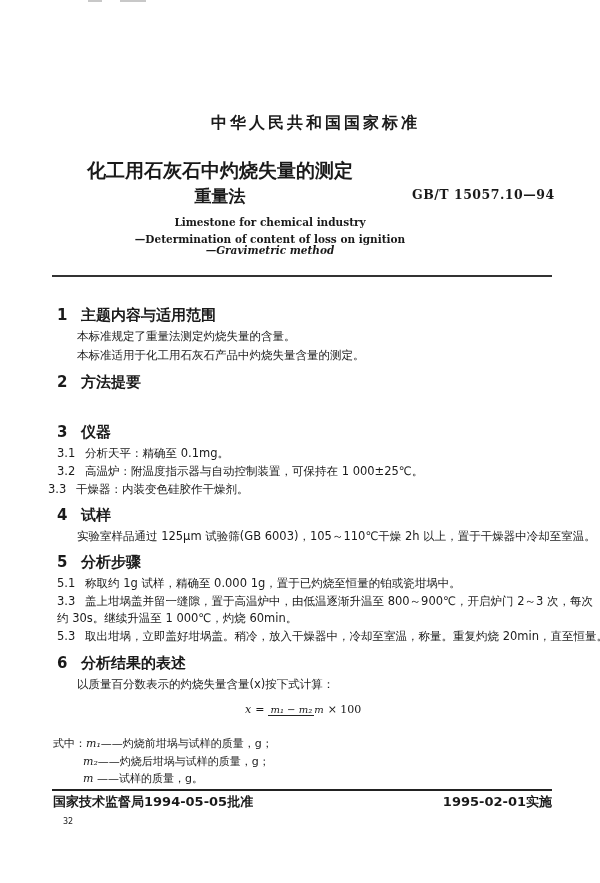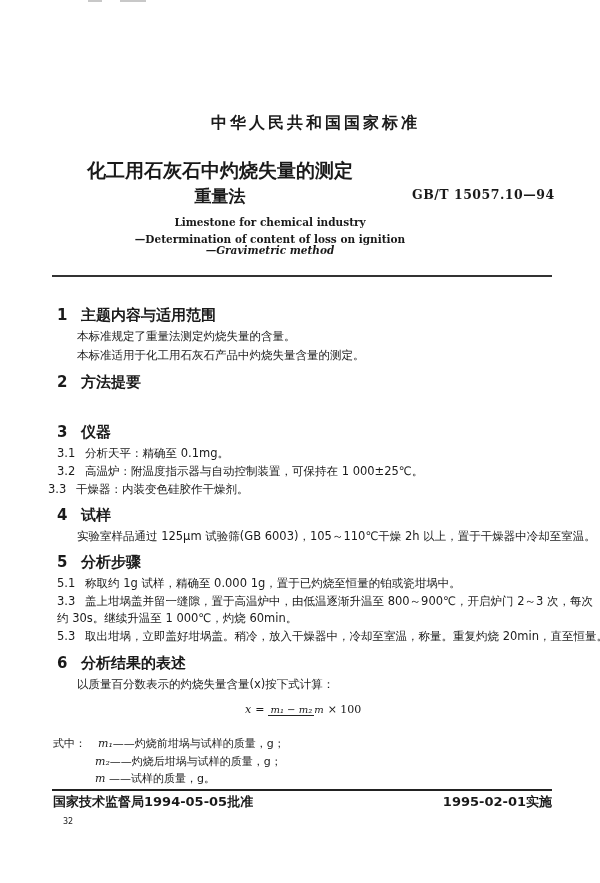--- a/index.html
+++ b/index.html
@@ -22,21 +22,21 @@
     .h-sec { font-size: 15px; font-weight: bold; font-family: "DejaVu Sans", sans-serif; }
     .h-sec .num { display: inline-block; width: 24px; }
     .para { font-size: 11.5px; font-family: "DejaVu Sans", sans-serif; }
     .sub .num { display: inline-block; width: 28px; font-family: "DejaVu Sans", sans-serif; font-weight: normal; }
     .formula { left: 245px; top: 703px; font-size: 11px; font-family: "DejaVu Serif", serif; display: flex; align-items: center; gap: 4px; }
     .frac { display: inline-flex; flex-direction: row; font-style: italic; }
     .frac .numer { border-bottom: 1px solid #222; padding: 0 2px; font-size: 10px; }
     .frac .denom { font-size: 10px; }
     .var { font-style: italic; }
     .where-row { font-size: 11px; font-family: "DejaVu Sans", sans-serif; }
-    .where-row .v { font-style: italic; font-family: "DejaVu Serif", serif; margin-left: 12px; }
+    .where-row .v { font-style: italic; font-family: "DejaVu Serif", serif; }
     .rule-bottom { position: absolute; left: 52px; width: 500px; top: 789px; height: 2px; background: #222; }
     .footer-l { left: 53px; top: 793px; font-size: 13px; font-weight: bold; font-family: "DejaVu Sans", sans-serif; }
     .footer-r { right: 48px; top: 793px; font-size: 13px; font-weight: bold; font-family: "DejaVu Sans", sans-serif; }
     .page-num { left: 63px; top: 817px; font-size: 8px; font-family: "DejaVu Sans", sans-serif; }
   </style>
 </head>
 <body>
 
 <div class="page">
 

